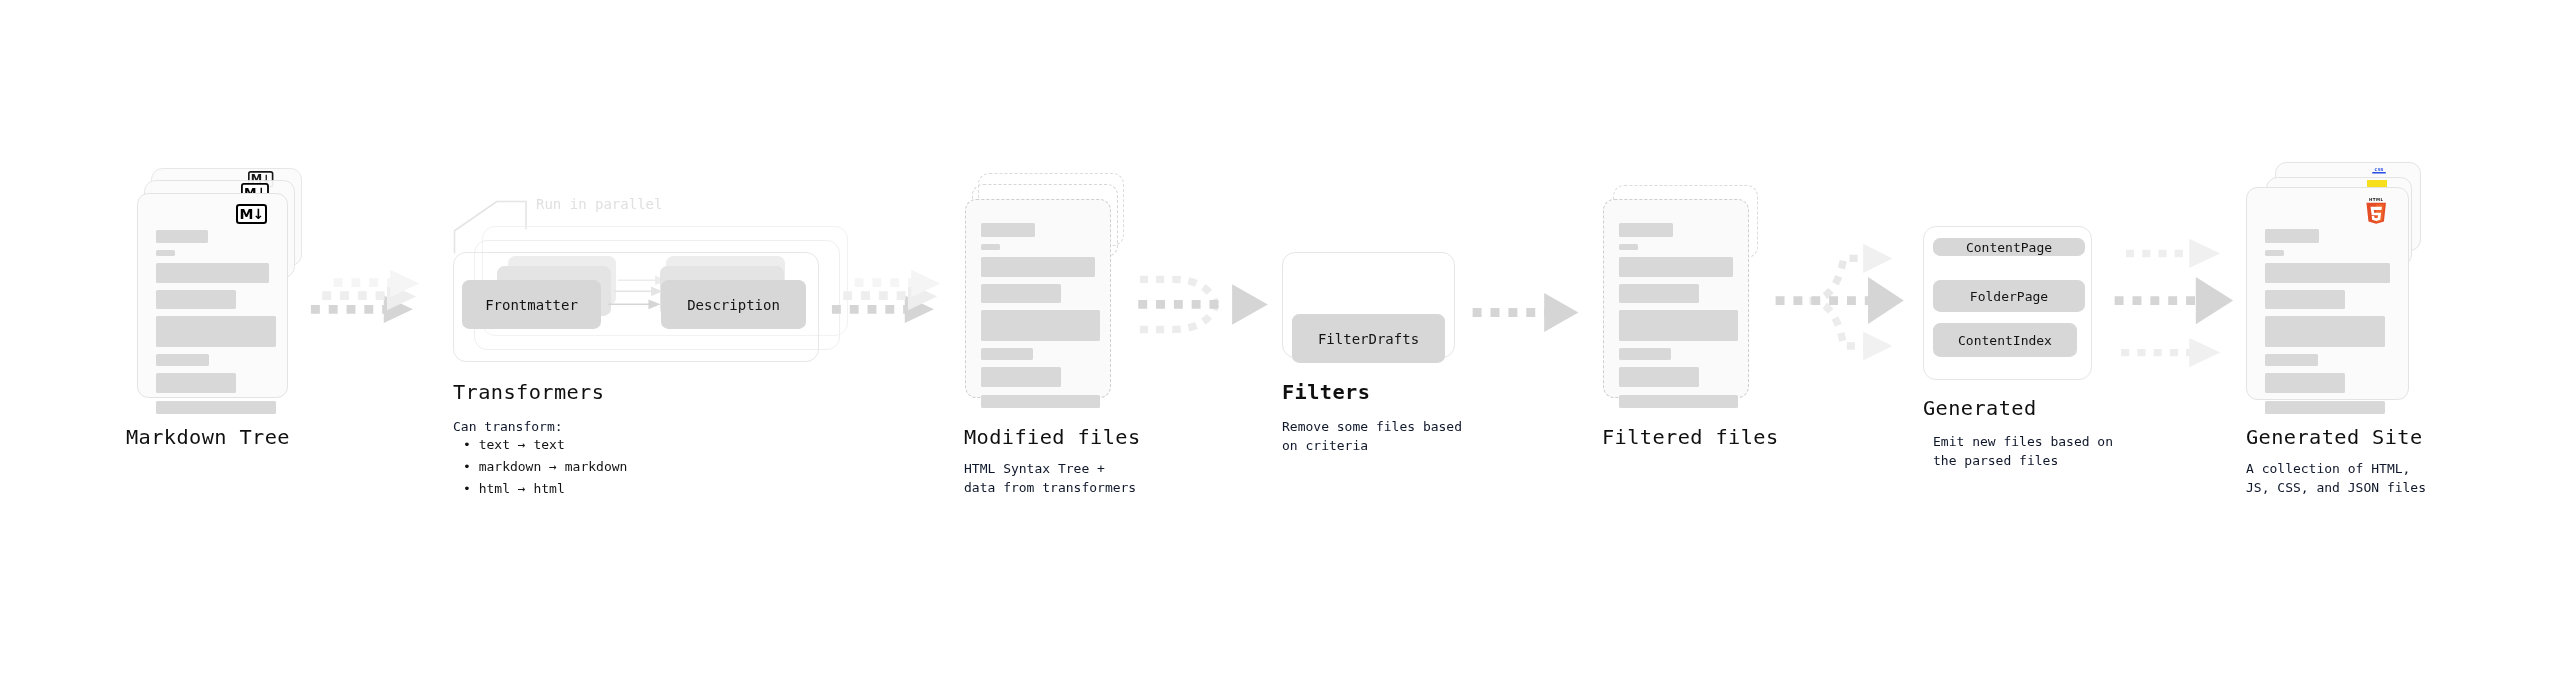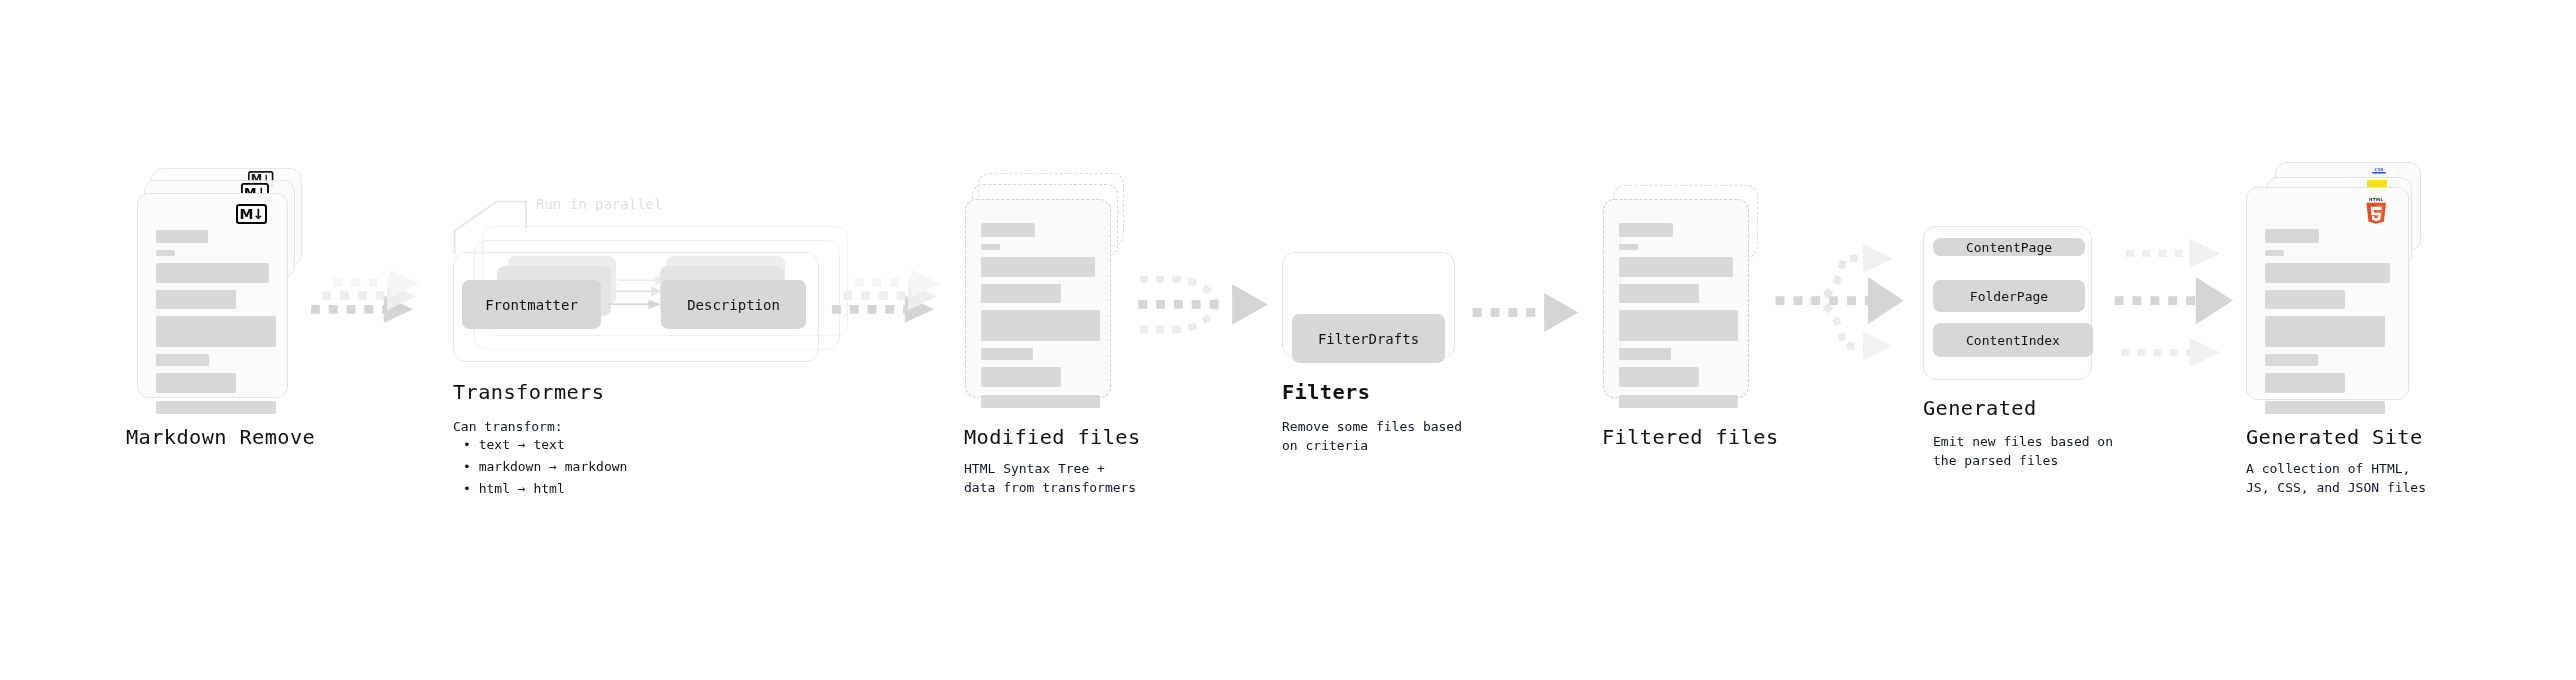--- a/index.html
+++ b/index.html
@@ -115,21 +115,21 @@
       <div class="bar" style="width:18.7px;height:5.7px;"></div>
       <div class="bar" style="width:100%;height:19.5px;"></div>
       <div class="bar" style="width:80px;height:18.7px;"></div>
       <div class="bar" style="width:120px;height:31px;"></div>
       <div class="bar" style="width:53px;height:11.4px;"></div>
       <div class="bar" style="width:80px;height:20.3px;"></div>
       <div class="bar" style="width:120px;height:13px;"></div>
     </div>
   </div>
 
-  <div class="caption" style="left:126px;top:425px;">Markdown Remove</div>
+  <div class="caption" style="left:126px;top:425px;">Markdown Tree</div>
 </div>
 
 <div class="stage" style="left:309px;top:260px;">
   <svg width="122" height="89" viewBox="0 0 150 110">
     <g stroke="#d5d5d5" stroke-width="11" stroke-dasharray="11 11" fill="none">
       <line x1="2" y1="61" x2="96" y2="61"></line>
     </g>
     <polygon points="92,44 128,61 92,78" fill="#d5d5d5"></polygon>
     <g stroke="#eeeeee" stroke-width="11" stroke-dasharray="11 11" fill="none">
       <line x1="16" y1="44" x2="100" y2="44"></line>
@@ -269,21 +269,21 @@
     <polygon points="110,120 146,138 110,156" fill="#f1f1f1"></polygon>
     <line x1="2" y1="82" x2="118" y2="82" stroke="#d5d5d5" stroke-width="11" stroke-dasharray="11 11"></line>
     <polygon points="116,53 160,82 116,111" fill="#d5d5d5"></polygon>
   </svg>
 </div>
 
 <div class="stage">
   <div class="groupbox" style="left:1923px;top:226px;width:169px;height:154px;"></div>
   <div class="chip" style="left:1933px;top:238px;width:152px;height:18px;font-size:13px;text-align:right;">ContentPage</div>
   <div class="chip" style="left:1933px;top:280px;width:152px;height:32px;font-size:13px;">FolderPage</div>
-  <div class="chip" style="left:1933px;top:323px;width:160px;height:34px;font-size:13px;">ContentIndex</div>
+  <div class="chip" style="left:1933px;top:323px;width:144px;height:34px;font-size:13px;">ContentIndex</div>
 
   <div class="caption" style="left:1923px;top:396px;">Generated</div>
   <div class="subcaption" style="left:1923px;top:433px;margin-left:10px;">Emit new files based on
 the parsed files</div>
 </div>
 
 <div class="stage" style="left:2113px;top:234px;">
   <svg width="134" height="134" viewBox="0 0 165 165">
     <line x1="16" y1="24" x2="96" y2="24" stroke="#eeeeee" stroke-width="9" stroke-dasharray="10 10"></line>
     <polygon points="94,6 132,24 94,42" fill="#f0f0f0"></polygon>

